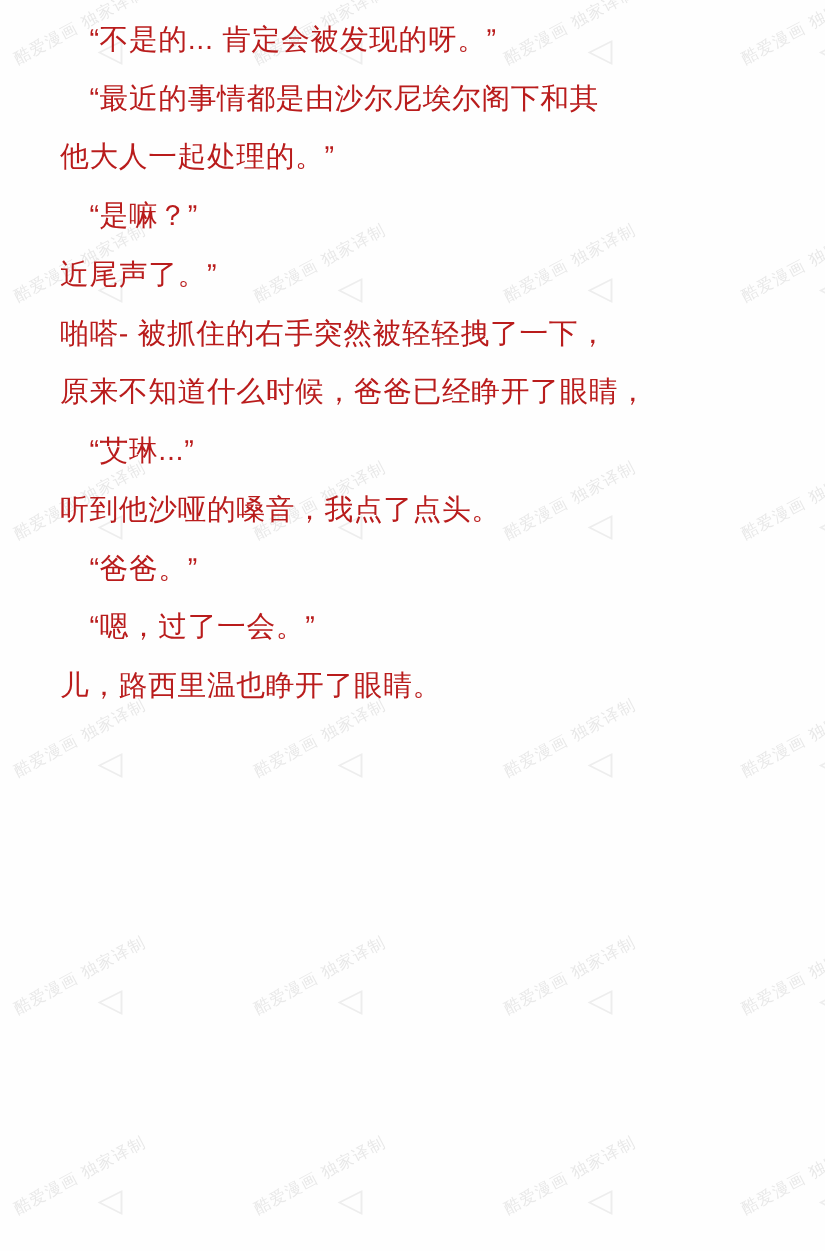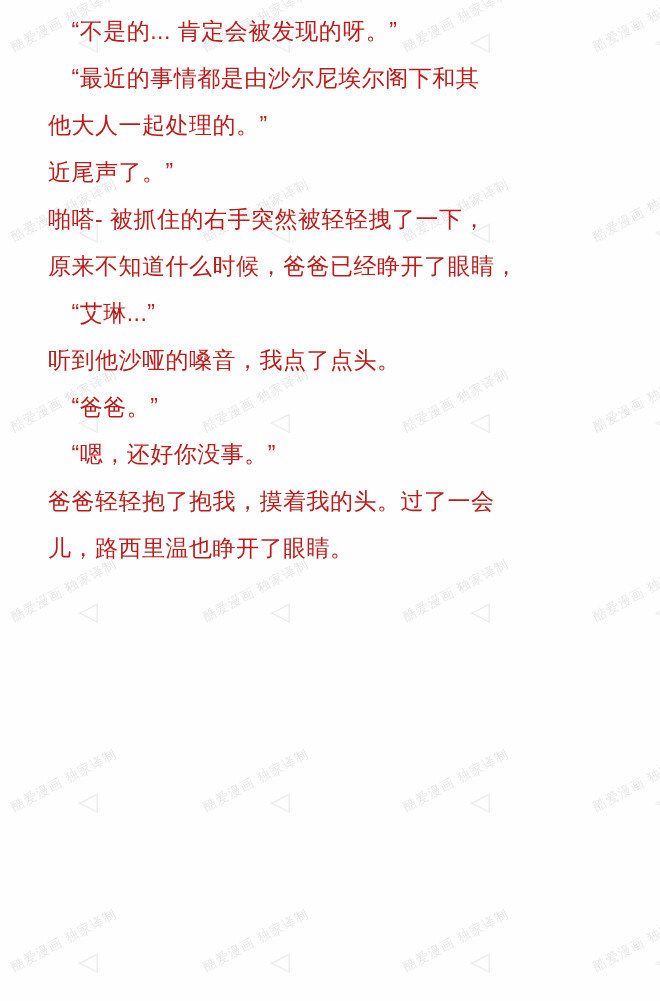--- a/index.html
+++ b/index.html
@@ -117,24 +117,24 @@
       <div class="wm-tri" style="left: 78px; top: 948px;">◁</div>
       <div class="wm-tri" style="left: 270px; top: 948px;">◁</div>
       <div class="wm-tri" style="left: 470px; top: 948px;">◁</div>
       <div class="wm-tri" style="left: 655px; top: 948px;">◁</div>
     </div>
 
   <div id="text-body">
     <div class="line">　“不是的... 肯定会被发现的呀。”</div>
     <div class="line">　“最近的事情都是由沙尔尼埃尔阁下和其</div>
     <div class="line">他大人一起处理的。”</div>
+    <div class="line">　“是嘛？”</div>
     <div class="line">近尾声了。”</div>
     <div class="line">啪嗒- 被抓住的右手突然被轻轻拽了一下，</div>
     <div class="line">原来不知道什么时候，爸爸已经睁开了眼睛，</div>
     <div class="line">　“艾琳...”</div>
     <div class="line">听到他沙哑的嗓音，我点了点头。</div>
     <div class="line">　“爸爸。”</div>
-    <div class="line">　“嗯，还好你没事。”</div>
-    <div class="line">爸爸轻轻抱了抱我，摸着我的头。过了一会</div>
+    <div class="line">　“嗯，过了一会。”</div>
     <div class="line">儿，路西里温也睁开了眼睛。</div>
   </div>
 
 </div>
 
 </body></html>

